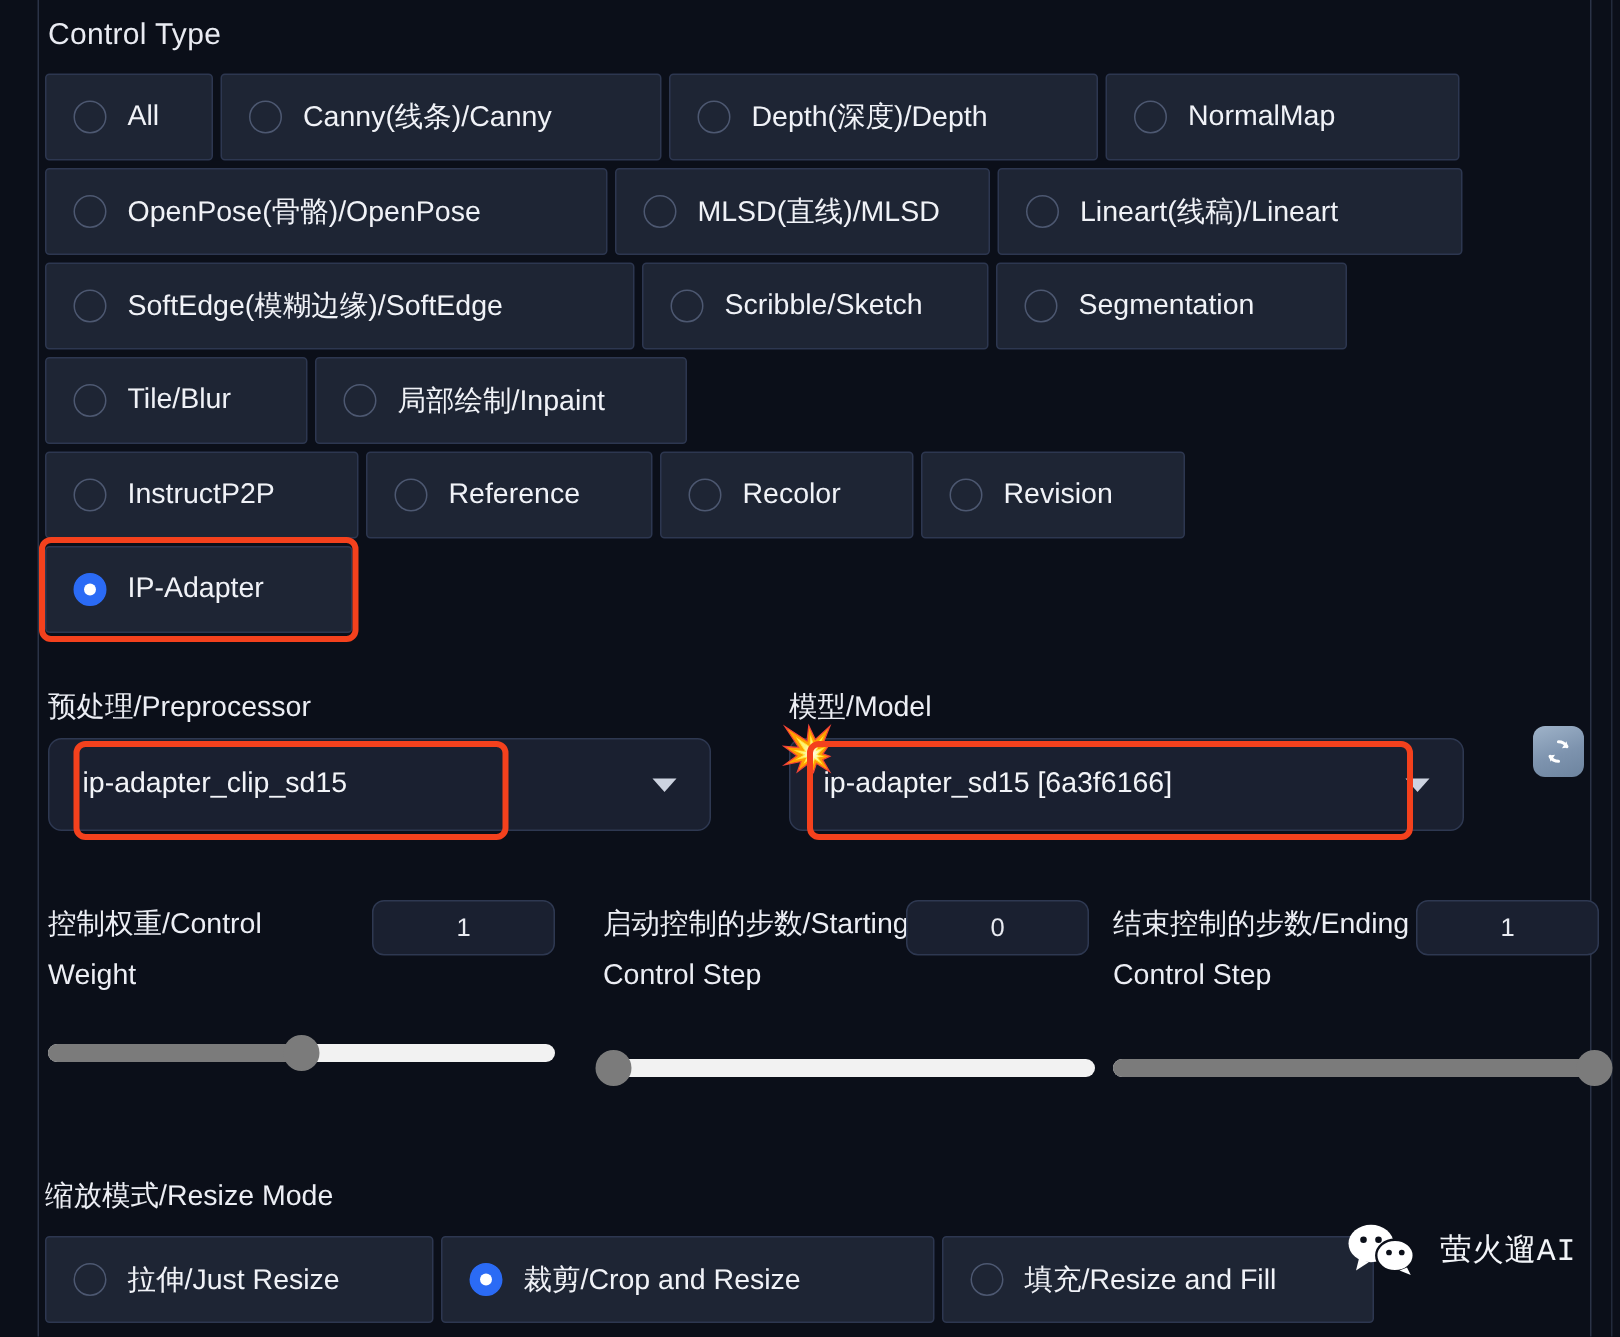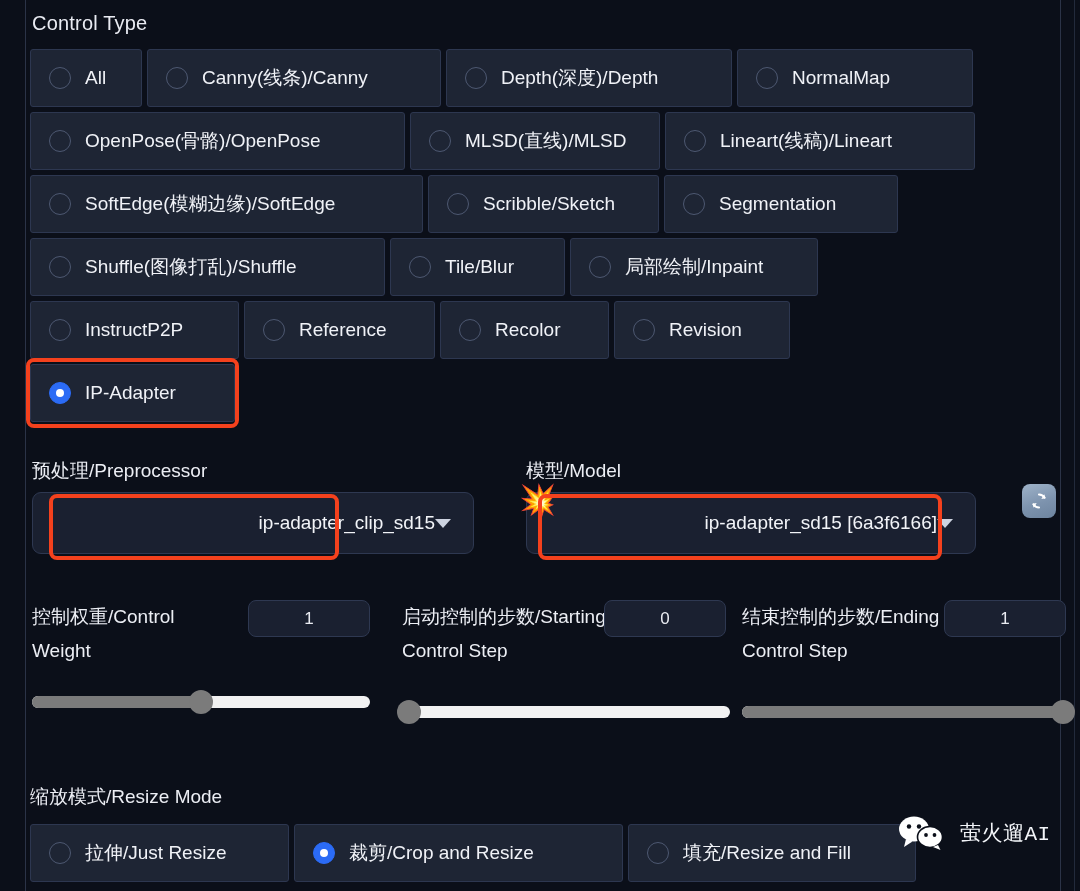--- a/index.html
+++ b/index.html
@@ -95,21 +95,20 @@
   .dropdown {
     position: relative;
     height: 62px;
     background: #1a2030;
     border: 1px solid #2e3851;
     border-radius: 9px;
     display: flex;
     align-items: center;
     padding: 0 14px 0 22px;
     cursor: pointer;
-    text-align: right;
   }
   .dropdown .dd-value { font-size: 19px; color: #f2f4f8; flex: 1; white-space: nowrap; overflow: hidden; }
   .chev {
     width: 0; height: 0;
     border-left: 8px solid transparent;
     border-right: 8px solid transparent;
     border-top: 9px solid #cdd3e0;
     margin-right: 8px;
     flex: 0 0 auto;
   }
@@ -254,24 +253,20 @@
         <span class="radio-dot"></span>
         <span class="lbl">Scribble/Sketch</span>
       </div>
       <div class="radio-pill" style="width:234px">
         <span class="radio-dot"></span>
         <span class="lbl">Segmentation</span>
       </div>
     </div>
 
     <div class="radio-row">
-      <div class="radio-pill" style="width:355px">
-        <span class="radio-dot"></span>
-        <span class="lbl">Shuffle(图像打乱)/Shuffle</span>
-      </div>
       <div class="radio-pill" style="width:175px">
         <span class="radio-dot"></span>
         <span class="lbl">Tile/Blur</span>
       </div>
       <div class="radio-pill" style="width:248px">
         <span class="radio-dot"></span>
         <span class="lbl">局部绘制/Inpaint</span>
       </div>
     </div>
 

